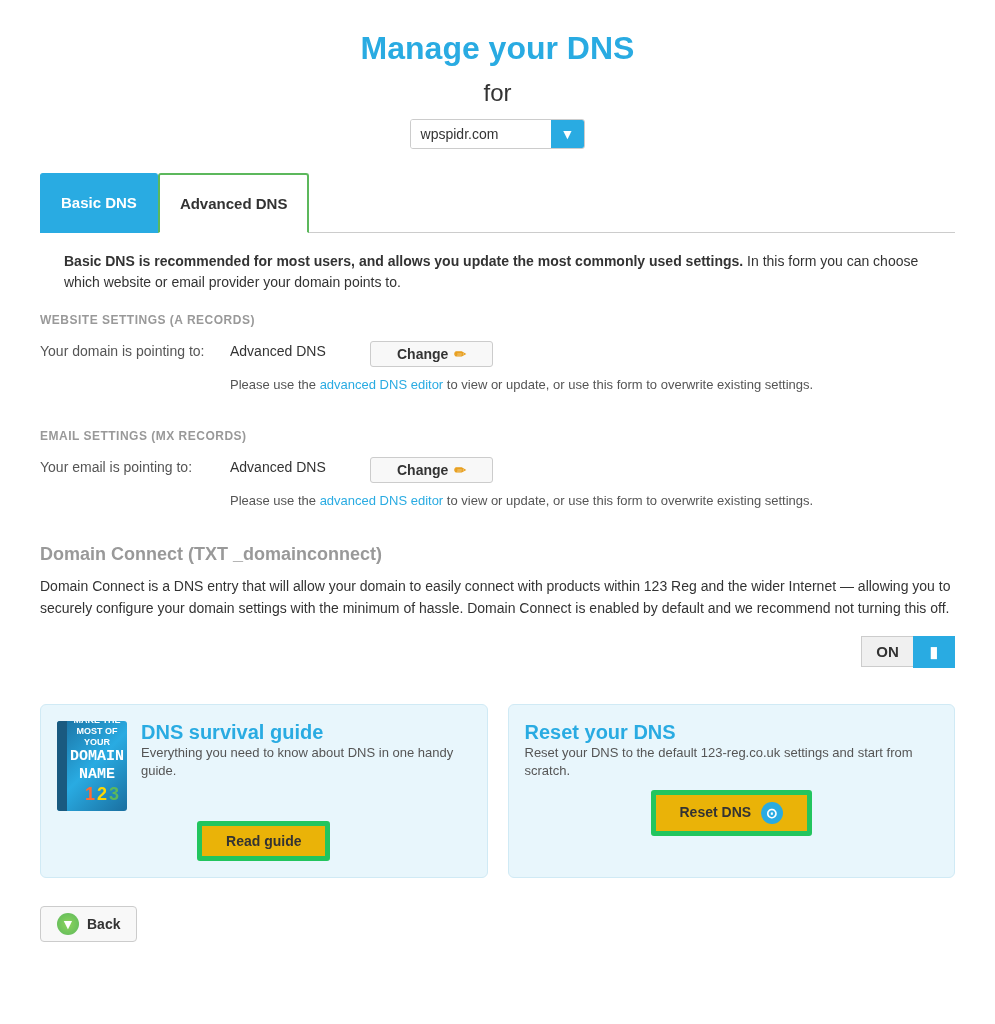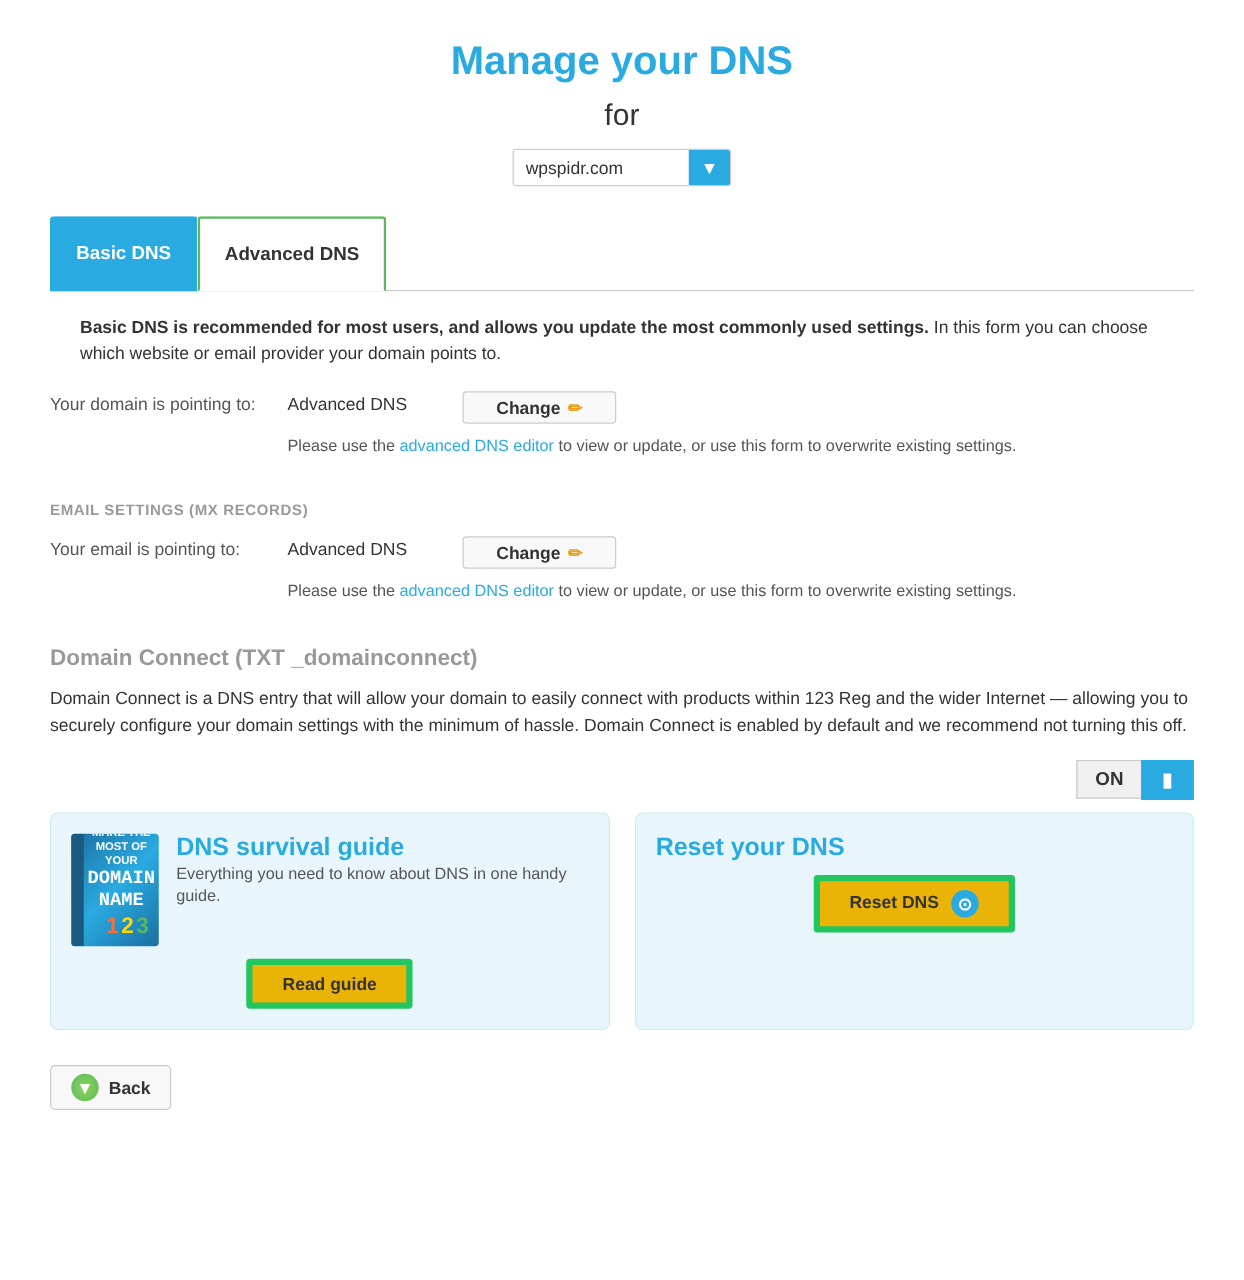--- a/index.html
+++ b/index.html
@@ -171,21 +171,21 @@
       color: #333;
       line-height: 1.6;
       margin-bottom: 16px;
     }
 
     
     .toggle-wrapper {
       display: flex;
       justify-content: flex-end;
       align-items: center;
-      margin-bottom: 10px;
+      margin-bottom: 36px;
       gap: 0;
     }
     .toggle-on-label {
       padding: 6px 14px;
       font-size: 15px;
       font-weight: bold;
       color: #333;
       border: 1px solid #ccc;
       border-right: none;
       background: #f0f0f0;
@@ -352,20 +352,21 @@
     <span>Advanced DNS</span>
   </div>
 </div>
 
 <p class="intro-text">
   <strong>Basic DNS is recommended for most users, and allows you update the most commonly used settings.</strong>
   <span> In this form you can choose which website or email provider your domain points to.</span>
 </p>
 
 <div class="settings-section">
+  <div class="section-header">WEBSITE SETTINGS (A RECORDS)</div>
   <div class="settings-row">
     <span class="settings-label">Your domain is pointing to:</span>
     <span class="settings-value">Advanced DNS</span>
     <button class="change-btn">
       <span>Change</span>
       <span class="pencil-icon">✏</span>
     </button>
   </div>
   <div class="help-text">
     <span>Please use the </span><a href="#">advanced DNS editor</a><span> to view or update,
@@ -426,20 +427,21 @@
       </div>
     </div>
     <div class="card-btn-row">
       <button class="card-btn">Read guide</button>
     </div>
   </div>
 
   <div class="card">
     <div>
       <div class="card-title">Reset your DNS</div>
+      <p class="card-desc">Reset your DNS to the default 123-reg.co.uk settings and start from scratch.</p>
     </div>
     <div class="card-btn-row">
       <button class="card-btn">
         <span>Reset DNS</span>
         <span class="reset-icon">⊙</span>
       </button>
     </div>
   </div>
 </div>
 

